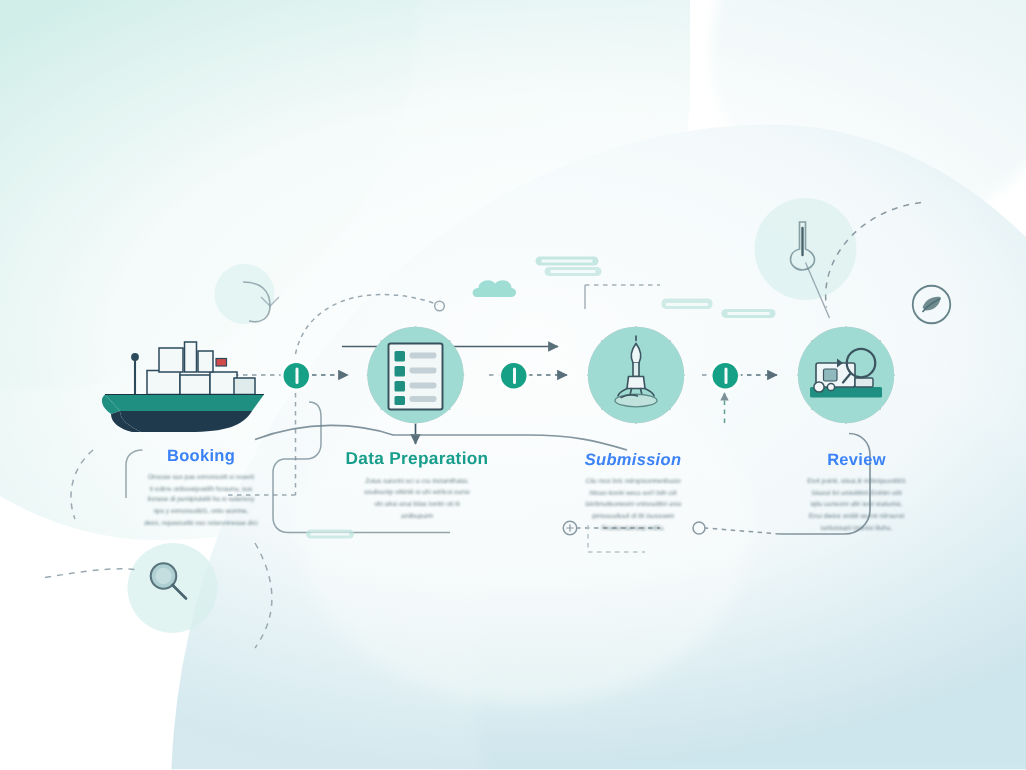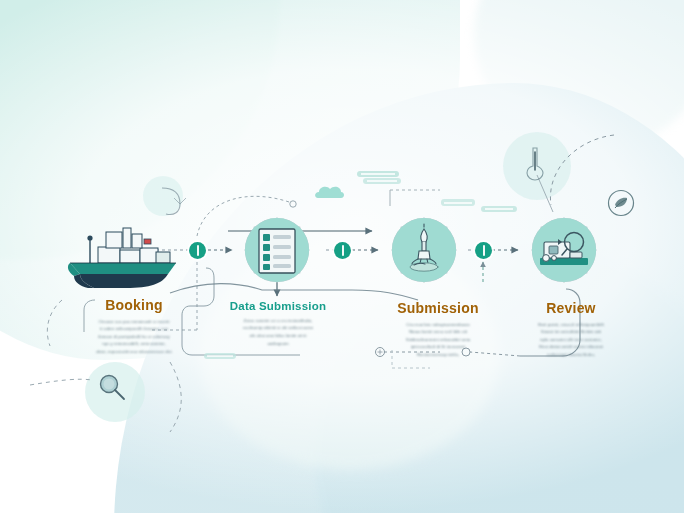--- a/index.html
+++ b/index.html
@@ -66,21 +66,21 @@
     width:2px;height:11px;background:#fff;border-radius:1px;opacity:.95;
     font-style:normal;
   }
 
   
   .label-block{position:absolute;text-align:center;}
   .label-title{
     font-weight:bold;letter-spacing:.2px;line-height:1.12;
     filter:blur(.35px);
   }
-  .t-dark{color:#a16207;font-size:14px;}
+  .t-dark{color:#3b82f6;font-size:11px;}
   .t-teal{color:#179e8c;font-size:11.5px;}
   .label-body{
     margin-top:4px;font-size:4.4px;line-height:1.72;color:#6b8089;
     filter:blur(.85px);
   }
 
   
   .pill{position:absolute;border-radius:3px;background:#bfe5df;opacity:.9;}
   .pill .bar{position:absolute;left:10%;right:10%;height:1.5px;background:#ffffff;opacity:.8;}
 
@@ -336,30 +336,30 @@
     <div class="label-body">
       <div>Onsose sus pas ennonsoitt si reserti</div>
       <div>ti sobre onlisoeiposilih foraunu, sus</div>
       <div>ilonase di puniipiulalili ha si sulansoy</div>
       <div>nps y ennonsoibiS, onto wonme,</div>
       <div>deioi, repasicattii oso relaronnesue dici</div>
     </div>
   </div>
 
   <div class="label-block" style="left:228px;top:300px;width:100px;">
-    <div class="label-title t-teal">Data Submission</div>
+    <div class="label-title t-teal">Data Preparation</div>
     <div class="label-body">
       <div>Zoius suiorini  sci a cru instanithalai,</div>
       <div>ssulisunip ottiintii si uhi wirlicoi.sunsi</div>
       <div>ohi alrai anui bilas lonitri oti iti</div>
       <div>aniibupuim</div>
     </div>
   </div>
 
-  <div class="label-block" style="left:384px;top:301px;width:108px;">
+  <div class="label-block" style="left:368px;top:301px;width:108px;font-style:italic;">
     <div class="label-title t-dark">Submission</div>
     <div class="label-body">
       <div>Ciiu nsoi bric  ndropisonnenbusio</div>
       <div>Ntoao koriiri eeca svii'i biln ciit</div>
       <div>Siiribnuileanesini vnloouiittiri ania</div>
       <div>ipnissuuiluuli di liti ioussoeni</div>
       <div>Rositurviuinsop ivitilu,</div>
     </div>
   </div>
 

